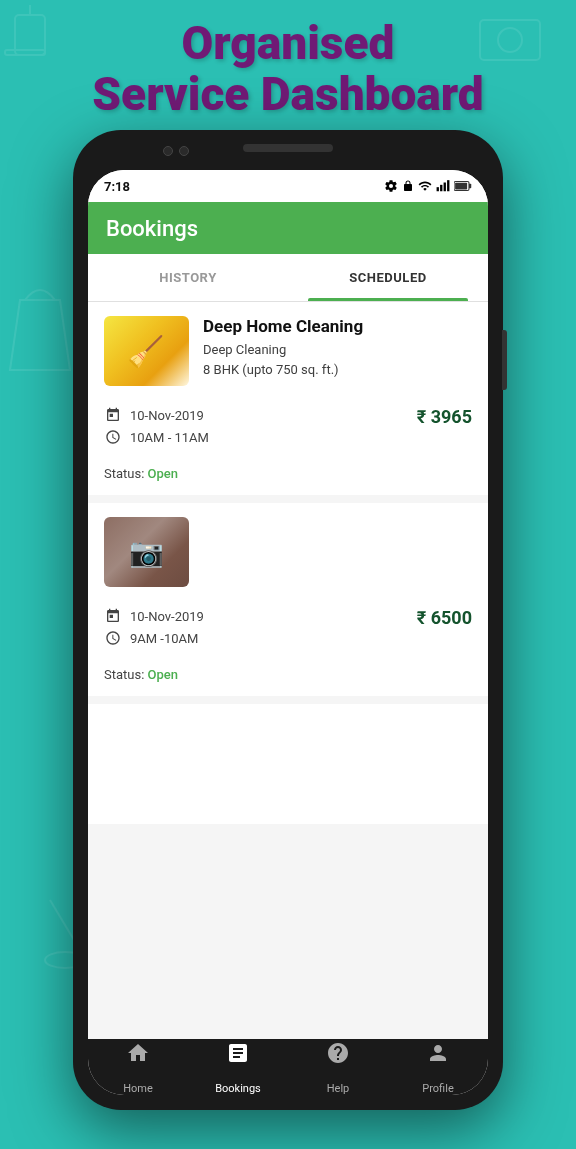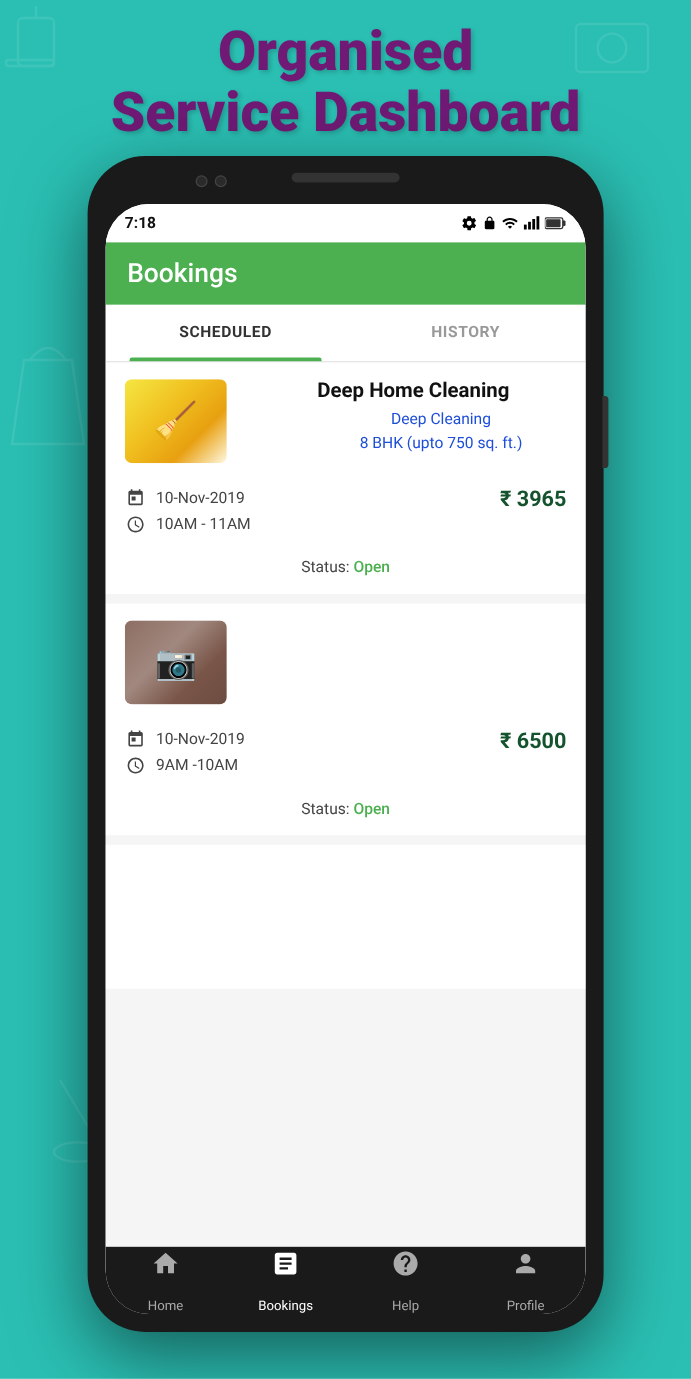--- a/index.html
+++ b/index.html
@@ -39,21 +39,20 @@
       position: absolute;
       top: 130px;
       left: 50%;
       transform: translateX(-50%);
       width: 430px;
       height: 980px;
       background: #1a1a1a;
       border-radius: 48px;
       box-shadow: 0 20px 60px rgba(0,0,0,0.5);
       z-index: 3;
-      text-align: center;
     }
 
     
     .phone-speaker {
       position: absolute;
       top: 14px;
       left: 50%;
       transform: translateX(-50%);
       width: 90px;
       height: 8px;
@@ -190,21 +189,21 @@
 
     
     .booking-card {
       background: white;
       margin-bottom: 8px;
       padding: 14px 16px;
     }
 
     .booking-top {
       display: flex;
-      gap: 28px;
+      gap: 14px;
       margin-bottom: 12px;
     }
 
     .booking-image {
       width: 85px;
       height: 70px;
       border-radius: 6px;
       flex-shrink: 0;
       overflow: hidden;
     }
@@ -247,23 +246,22 @@
 
     .booking-title {
       font-size: 17px;
       font-weight: 700;
       color: #111;
       margin-bottom: 4px;
     }
 
     .booking-sub {
       font-size: 13px;
-      color: #1d4ed8;
+      color: #404040;
       line-height: 1.5;
-      margin-left: 46px;
     }
 
     .booking-details {
       display: flex;
       justify-content: space-between;
       align-items: flex-start;
       margin-top: 20px;
     }
 
     .booking-meta {
@@ -429,25 +427,25 @@
           <rect x="1.5" y="2.5" width="16" height="9" rx="1" fill="#333"></rect>
         </svg>
       </div>
     </div>
 
     <div class="app-bar">
       <span class="app-bar-title">Bookings</span>
     </div>
 
     <div class="tab-bar">
+      <div class="tab">
+        <span>HISTORY</span>
+      </div>
       <div class="tab active">
         <span>SCHEDULED</span>
-      </div>
-      <div class="tab">
-        <span>HISTORY</span>
       </div>
     </div>
 
     <div class="bookings-content">
 
       <div class="booking-card">
         <div class="booking-top">
           <div class="booking-image">
             <div class="cleaning-img"></div>
           </div>

